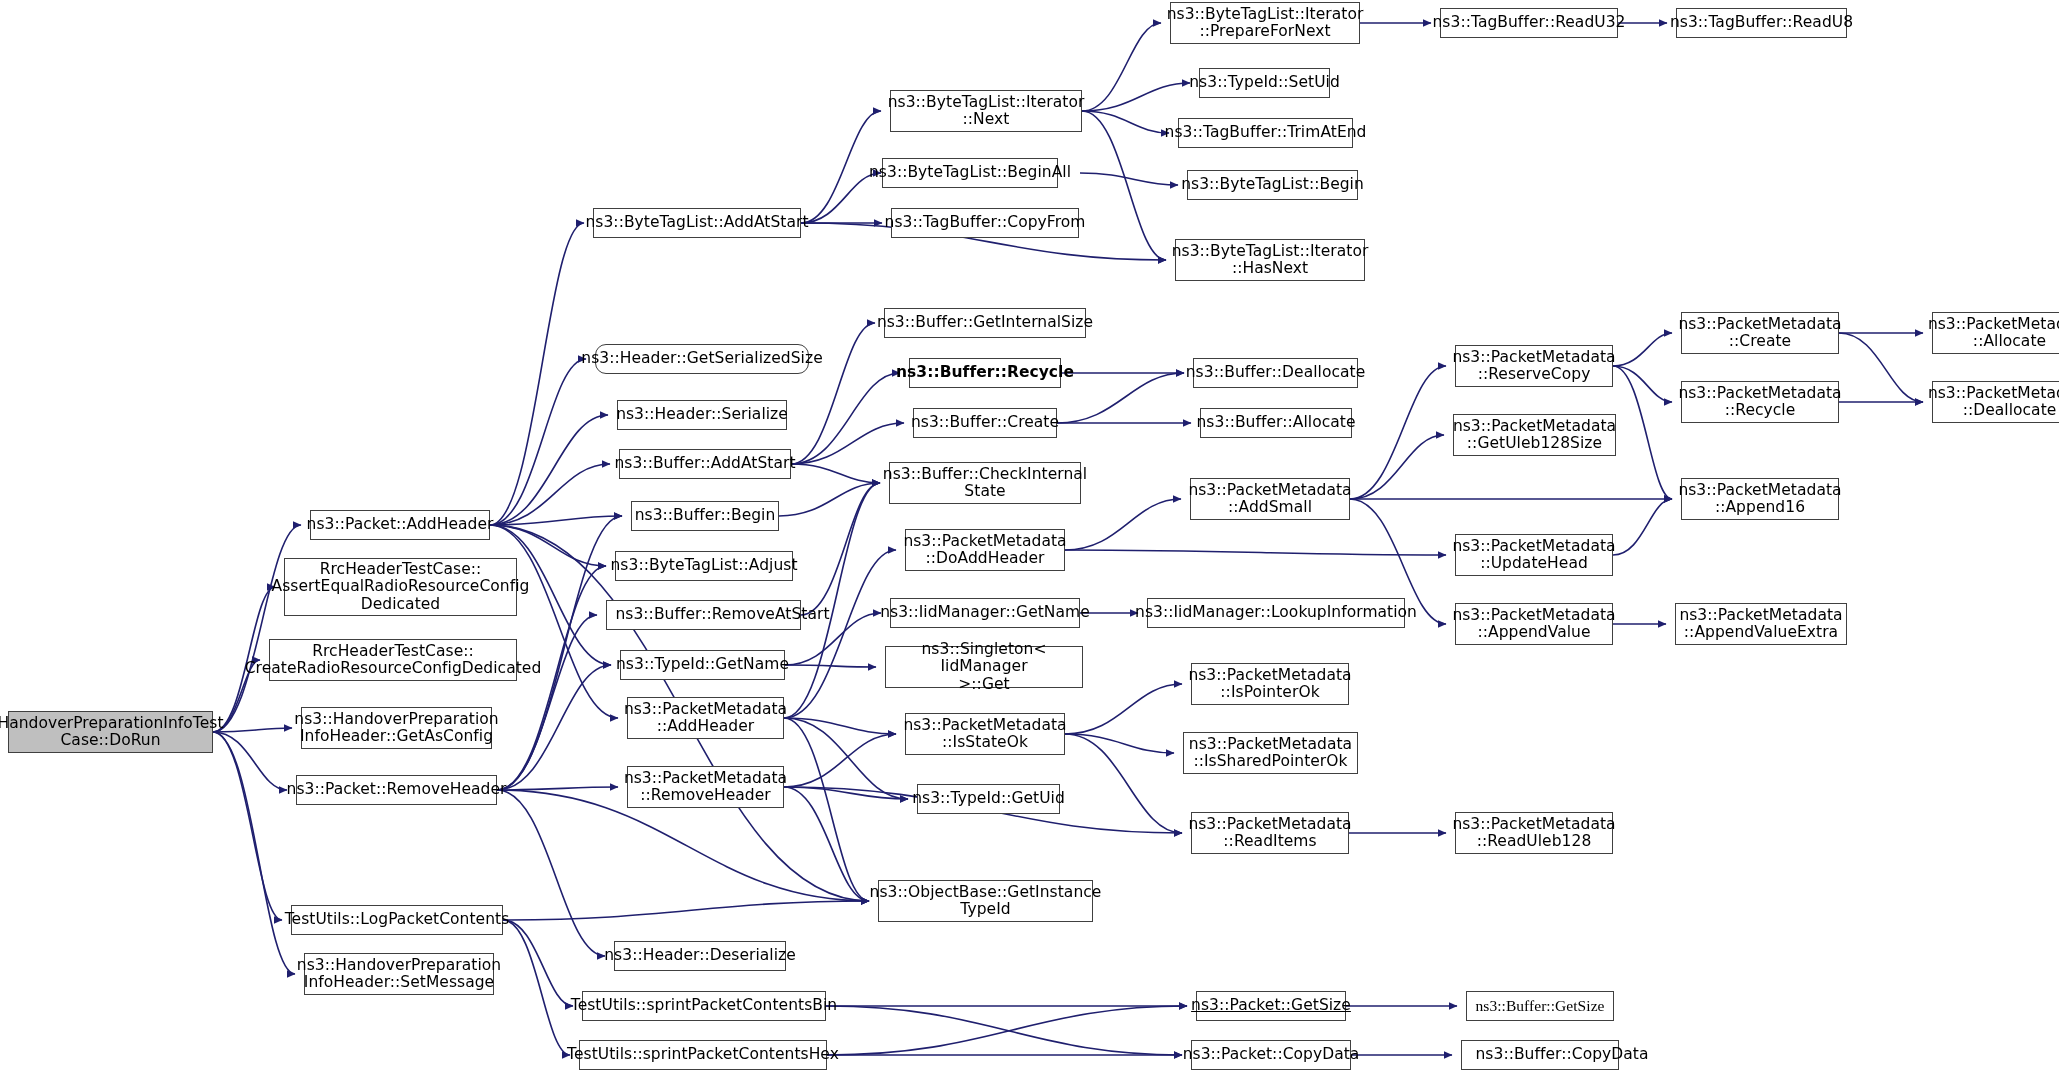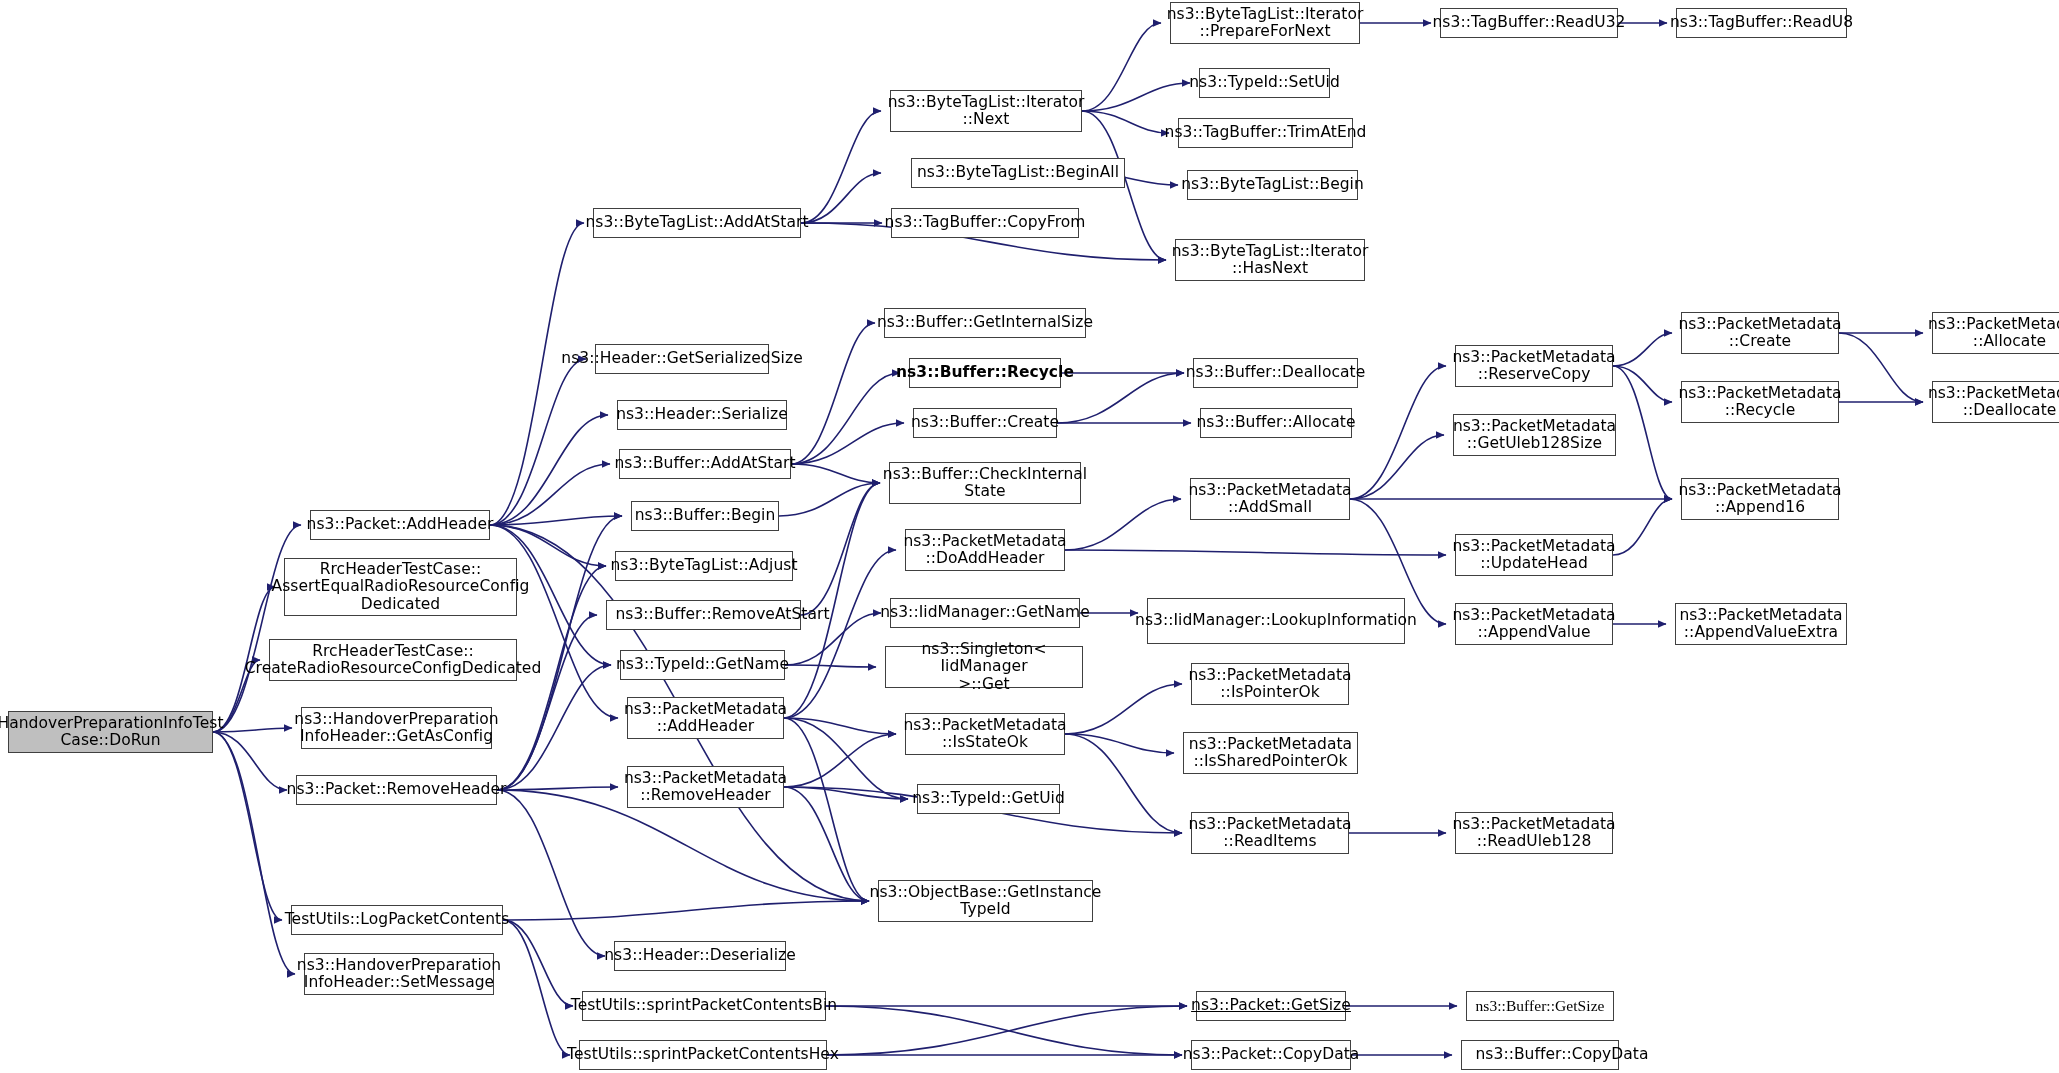--- a/index.html
+++ b/index.html
@@ -150,37 +150,37 @@
 Dedicated</span></div>
       <div class="node" style="left: 269px; top: 639px; width: 248px; height: 42px;"><span>RrcHeaderTestCase::
 CreateRadioResourceConfigDedicated</span></div>
       <div class="node" style="left: 301px; top: 707px; width: 191px; height: 42px;"><span>ns3::HandoverPreparation
 InfoHeader::GetAsConfig</span></div>
       <div class="node" style="left: 296px; top: 775px; width: 201px; height: 30px;"><span>ns3::Packet::RemoveHeader</span></div>
       <div class="node" style="left: 291px; top: 905px; width: 212px; height: 30px;"><span>TestUtils::LogPacketContents</span></div>
       <div class="node" style="left: 304px; top: 953px; width: 190px; height: 42px;"><span>ns3::HandoverPreparation
 InfoHeader::SetMessage</span></div>
       <div class="node" style="left: 593px; top: 208px; width: 208px; height: 30px;"><span>ns3::ByteTagList::AddAtStart</span></div>
-      <div class="node" style="left: 595px; top: 344px; width: 174px; height: 30px;"><span>ns3::Header::GetSerializedSize</span></div>
+      <div class="node" style="left: 595px; top: 344px; width: 214px; height: 30px; border-radius: 11px;"><span>ns3::Header::GetSerializedSize</span></div>
       <div class="node" style="left: 617px; top: 400px; width: 170px; height: 30px;"><span>ns3::Header::Serialize</span></div>
       <div class="node" style="left: 619px; top: 449px; width: 172px; height: 30px;"><span>ns3::Buffer::AddAtStart</span></div>
       <div class="node" style="left: 631px; top: 501px; width: 148px; height: 30px;"><span>ns3::Buffer::Begin</span></div>
       <div class="node" style="left: 615px; top: 551px; width: 178px; height: 30px;"><span>ns3::ByteTagList::Adjust</span></div>
       <div class="node" style="left: 606px; top: 600px; width: 195px; height: 30px; padding-left: 42px;"><span>ns3::Buffer::RemoveAtStart</span></div>
       <div class="node" style="left: 620px; top: 650px; width: 165px; height: 30px;"><span>ns3::TypeId::GetName</span></div>
       <div class="node" style="left: 627px; top: 697px; width: 157px; height: 42px;"><span>ns3::PacketMetadata
 ::AddHeader</span></div>
       <div class="node" style="left: 627px; top: 766px; width: 157px; height: 42px;"><span>ns3::PacketMetadata
 ::RemoveHeader</span></div>
       <div class="node" style="left: 614px; top: 941px; width: 172px; height: 30px;"><span>ns3::Header::Deserialize</span></div>
       <div class="node" style="left: 582px; top: 991px; width: 244px; height: 30px;"><span>TestUtils::sprintPacketContentsBin</span></div>
       <div class="node" style="left: 579px; top: 1040px; width: 248px; height: 30px;"><span>TestUtils::sprintPacketContentsHex</span></div>
       <div class="node" style="left: 890px; top: 90px; width: 192px; height: 42px;"><span>ns3::ByteTagList::Iterator
 ::Next</span></div>
-      <div class="node" style="left: 911px; top: 158px; width: 214px; height: 30px;"><span>ns3::ByteTagList::BeginAll</span></div>
+      <div class="node" style="left: 882px; top: 158px; width: 176px; height: 30px;"><span>ns3::ByteTagList::BeginAll</span></div>
       <div class="node" style="left: 891px; top: 208px; width: 188px; height: 30px;"><span>ns3::TagBuffer::CopyFrom</span></div>
       <div class="node" style="left: 884px; top: 308px; width: 202px; height: 30px;"><span>ns3::Buffer::GetInternalSize</span></div>
       <div class="node" style="left: 909px; top: 358px; width: 152px; height: 30px; font-weight: bold;"><span>ns3::Buffer::Recycle</span></div>
       <div class="node" style="left: 913px; top: 408px; width: 144px; height: 30px;"><span>ns3::Buffer::Create</span></div>
       <div class="node" style="left: 889px; top: 462px; width: 192px; height: 42px;"><span>ns3::Buffer::CheckInternal
 State</span></div>
       <div class="node" style="left: 905px; top: 529px; width: 160px; height: 42px;"><span>ns3::PacketMetadata
 ::DoAddHeader</span></div>
       <div class="node" style="left: 890px; top: 598px; width: 190px; height: 30px;"><span>ns3::IidManager::GetName</span></div>
       <div class="node" style="left: 885px; top: 646px; width: 198px; height: 42px;"><span>ns3::Singleton&lt; IidManager
@@ -194,21 +194,21 @@
 ::PrepareForNext</span></div>
       <div class="node" style="left: 1199px; top: 68px; width: 131px; height: 30px;"><span>ns3::TypeId::SetUid</span></div>
       <div class="node" style="left: 1178px; top: 118px; width: 175px; height: 30px;"><span>ns3::TagBuffer::TrimAtEnd</span></div>
       <div class="node" style="left: 1187px; top: 170px; width: 171px; height: 30px;"><span>ns3::ByteTagList::Begin</span></div>
       <div class="node" style="left: 1175px; top: 239px; width: 190px; height: 42px;"><span>ns3::ByteTagList::Iterator
 ::HasNext</span></div>
       <div class="node" style="left: 1193px; top: 358px; width: 165px; height: 30px;"><span>ns3::Buffer::Deallocate</span></div>
       <div class="node" style="left: 1200px; top: 408px; width: 152px; height: 30px;"><span>ns3::Buffer::Allocate</span></div>
       <div class="node" style="left: 1190px; top: 478px; width: 160px; height: 42px;"><span>ns3::PacketMetadata
 ::AddSmall</span></div>
-      <div class="node" style="left: 1147px; top: 598px; width: 258px; height: 46px; text-align: center;"><span>ns3::IidManager::LookupInformation</span></div>
+      <div class="node" style="left: 1147px; top: 598px; width: 258px; height: 30px; text-align: center;"><span>ns3::IidManager::LookupInformation</span></div>
       <div class="node" style="left: 1191px; top: 663px; width: 158px; height: 42px;"><span>ns3::PacketMetadata
 ::IsPointerOk</span></div>
       <div class="node" style="left: 1183px; top: 732px; width: 175px; height: 42px;"><span>ns3::PacketMetadata
 ::IsSharedPointerOk</span></div>
       <div class="node" style="left: 1191px; top: 812px; width: 158px; height: 42px;"><span>ns3::PacketMetadata
 ::ReadItems</span></div>
       <div class="node" style="left: 1196px; top: 991px; width: 150px; height: 30px; text-decoration: underline;"><span>ns3::Packet::GetSize</span></div>
       <div class="node" style="left: 1191px; top: 1040px; width: 160px; height: 30px;"><span>ns3::Packet::CopyData</span></div>
       <div class="node" style="left: 1455px; top: 345px; width: 158px; height: 42px;"><span>ns3::PacketMetadata
 ::ReserveCopy</span></div>

